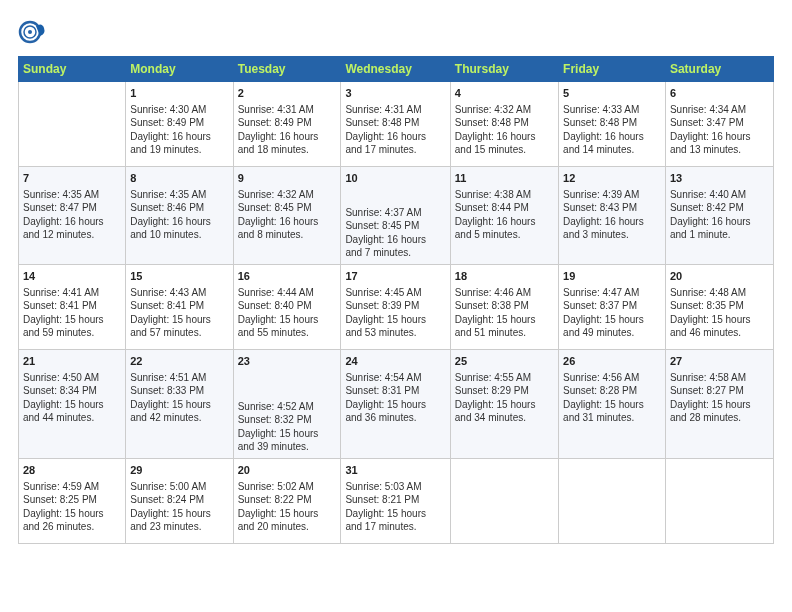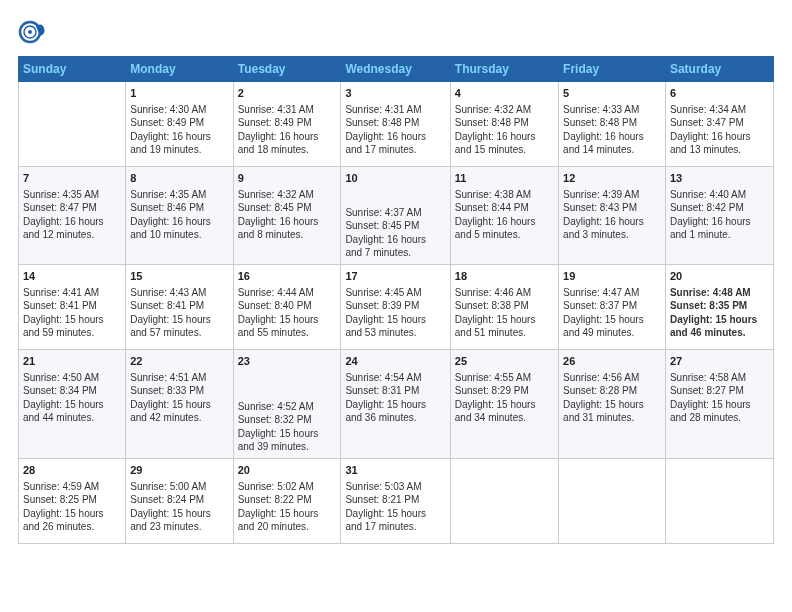--- a/index.html
+++ b/index.html
@@ -57,21 +57,21 @@
       font-size: 15px;
       color: #333;
     }
     table {
       width: 100%;
       border-collapse: collapse;
       font-size: 10.5px;
     }
     thead tr th {
       background-color: #2563a8;
-      color: #7dd3fc;
+      color: #bef264;
       padding: 5px 4px;
       text-align: left;
       font-size: 12px;
       border: 1px solid #2563a8;
     }
     tbody tr td {
       border: 1px solid #ccc;
       vertical-align: top;
       padding: 4px 4px;
       width: 113px;
@@ -271,21 +271,21 @@
           </td>
           <td>
             <span class="day-num">19</span>
             <div class="cell-text" style="white-space: pre-line;">Sunrise: 4:47 AM
 Sunset: 8:37 PM
 Daylight: 15 hours
 and 49 minutes.</div>
           </td>
           <td>
             <span class="day-num">20</span>
-            <div class="cell-text" style="white-space: pre-line; font-weight: bold;">Sunrise: 4:48 AM
+            <div class="cell-text" style="white-space: pre-line;">Sunrise: 4:48 AM
 Sunset: 8:35 PM
 Daylight: 15 hours
 and 46 minutes.</div>
           </td>
         </tr>
         <tr>
           <td>
             <span class="day-num">21</span>
             <div class="cell-text" style="white-space: pre-line;">Sunrise: 4:50 AM
 Sunset: 8:34 PM

